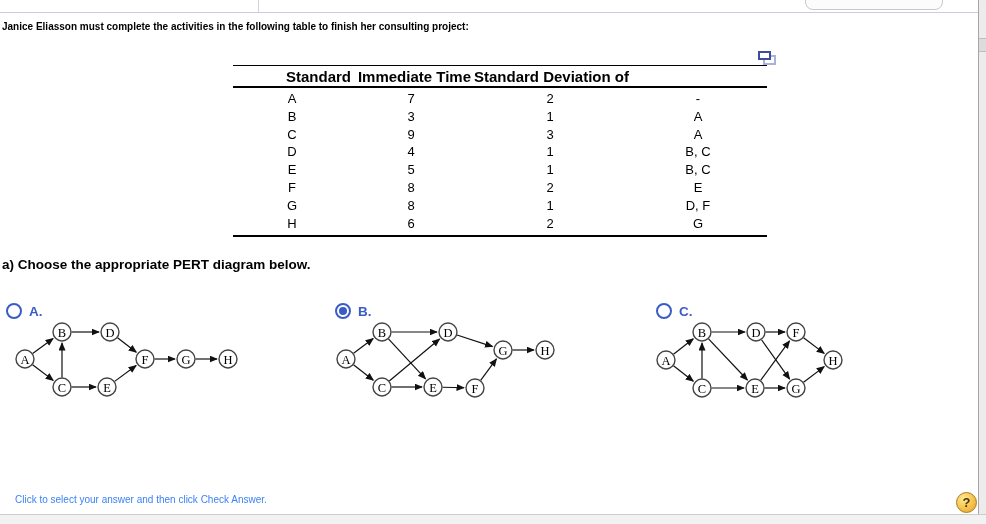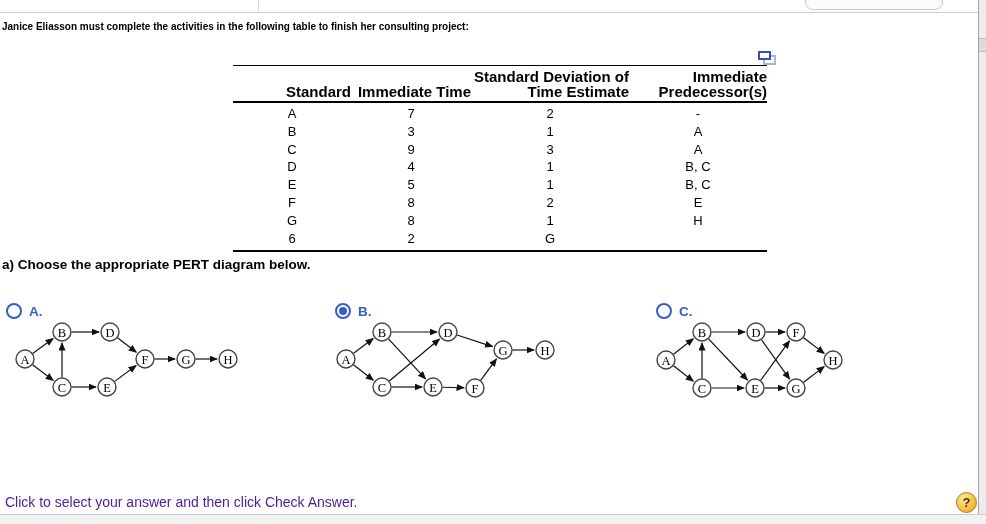--- a/index.html
+++ b/index.html
@@ -17,21 +17,21 @@
   .top-pill{left:805px;top:-9px;width:136px;height:17px;border:1px solid #c8c8c8;
             border-radius:8px;background:#fcfcfc;}
 
   
   .scrollbar-track{left:978px;top:0;width:8px;height:524px;background:#ececec;border-left:1px solid #a6a6a6;box-sizing:border-box;}
   .scrollbar-thumb{left:979px;top:38px;width:7px;height:14px;background:#dcdcdc;border-top:1px solid #bdbdbd;border-bottom:1px solid #bdbdbd;box-sizing:border-box;}
 
   
   .q-intro{left:2px;top:21px;font-size:10px;font-weight:bold;}
   .part-a{left:2px;top:257px;font-size:13.5px;font-weight:bold;}
-  .footer-text{left:5px;top:494px;font-size:14px;color:#4c1d95;}
+  .footer-text{left:15px;top:494px;font-size:10px;color:#3b82f6;}
 
   
   .popout{left:758px;top:51px;width:18px;height:14px;cursor:pointer;}
   .po-back{position:absolute;right:0;bottom:0;width:9px;height:6px;border:2px solid #a9b2dc;background:#fff;}
   .po-front{position:absolute;left:0;top:0;width:9px;height:5px;border:2px solid #3c4da0;background:#fff;}
 
   
   .ptable{left:233px;top:65px;width:534px;}
   .thead,.tbody{display:grid;grid-template-columns:118px 120px 158px 138px;}
   .thead{border-top:1px solid #000;border-bottom:2px solid #000;padding:3px 0 2px 0;}
@@ -83,25 +83,20 @@
       <div class="th">
         <div class="hline" style="height: 0px;"></div>
         <div class="hline">Standard</div>
       </div>
       <div class="th">
         <div class="hline" style="height: 0px;"></div>
         <div class="hline">Immediate Time</div>
       </div>
       <div class="th">
         <div class="hline">Standard Deviation of</div>
-        <div class="hline">Time Estimate</div>
-      </div>
-      <div class="th">
-        <div class="hline">Immediate</div>
-        <div class="hline">Predecessor(s)</div>
       </div>
     </div>
   <div class="tbody" id="tbody">
       <div class="td">A</div>
       <div class="td">7</div>
       <div class="td">2</div>
       <div class="td">-</div>
       <div class="td">B</div>
       <div class="td">3</div>
       <div class="td">1</div>
@@ -118,20 +113,21 @@
       <div class="td">5</div>
       <div class="td">1</div>
       <div class="td">B, C</div>
       <div class="td">F</div>
       <div class="td">8</div>
       <div class="td">2</div>
       <div class="td">E</div>
       <div class="td">G</div>
       <div class="td">8</div>
       <div class="td">1</div>
+      <div class="td">D, F</div>
       <div class="td">H</div>
       <div class="td">6</div>
       <div class="td">2</div>
       <div class="td">G</div>
     </div>
 </div>
 
 <div class="abs part-a">a) Choose the appropriate PERT diagram below.</div>
 
 <div class="abs opt" id="opt-A">

